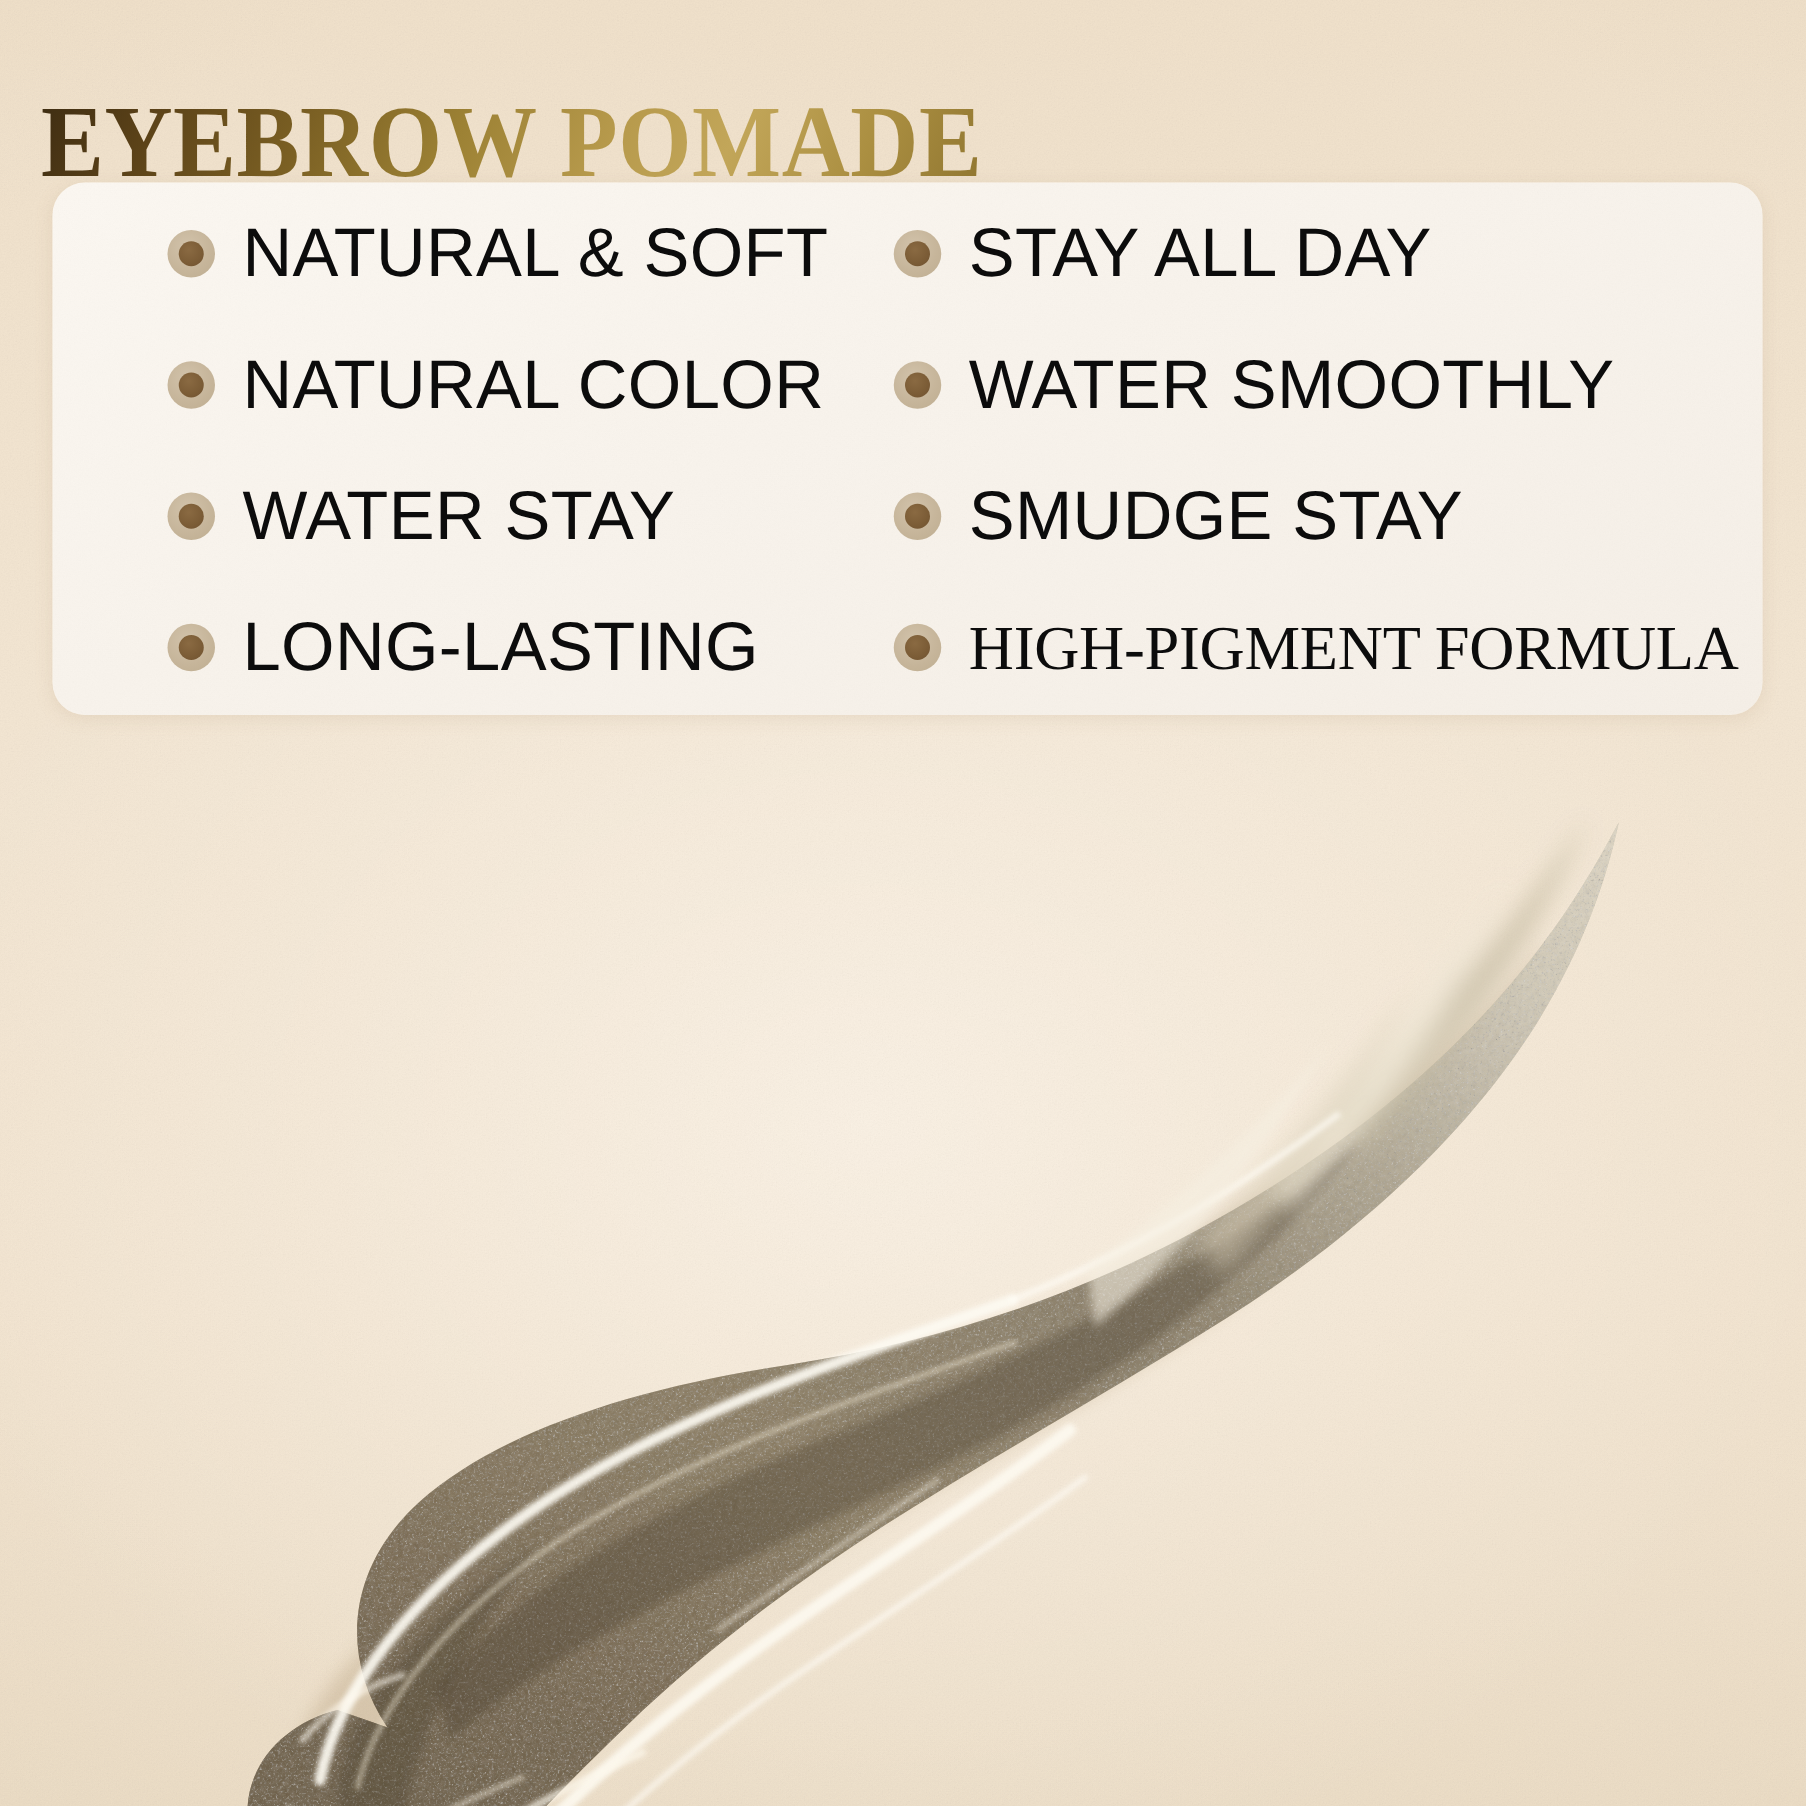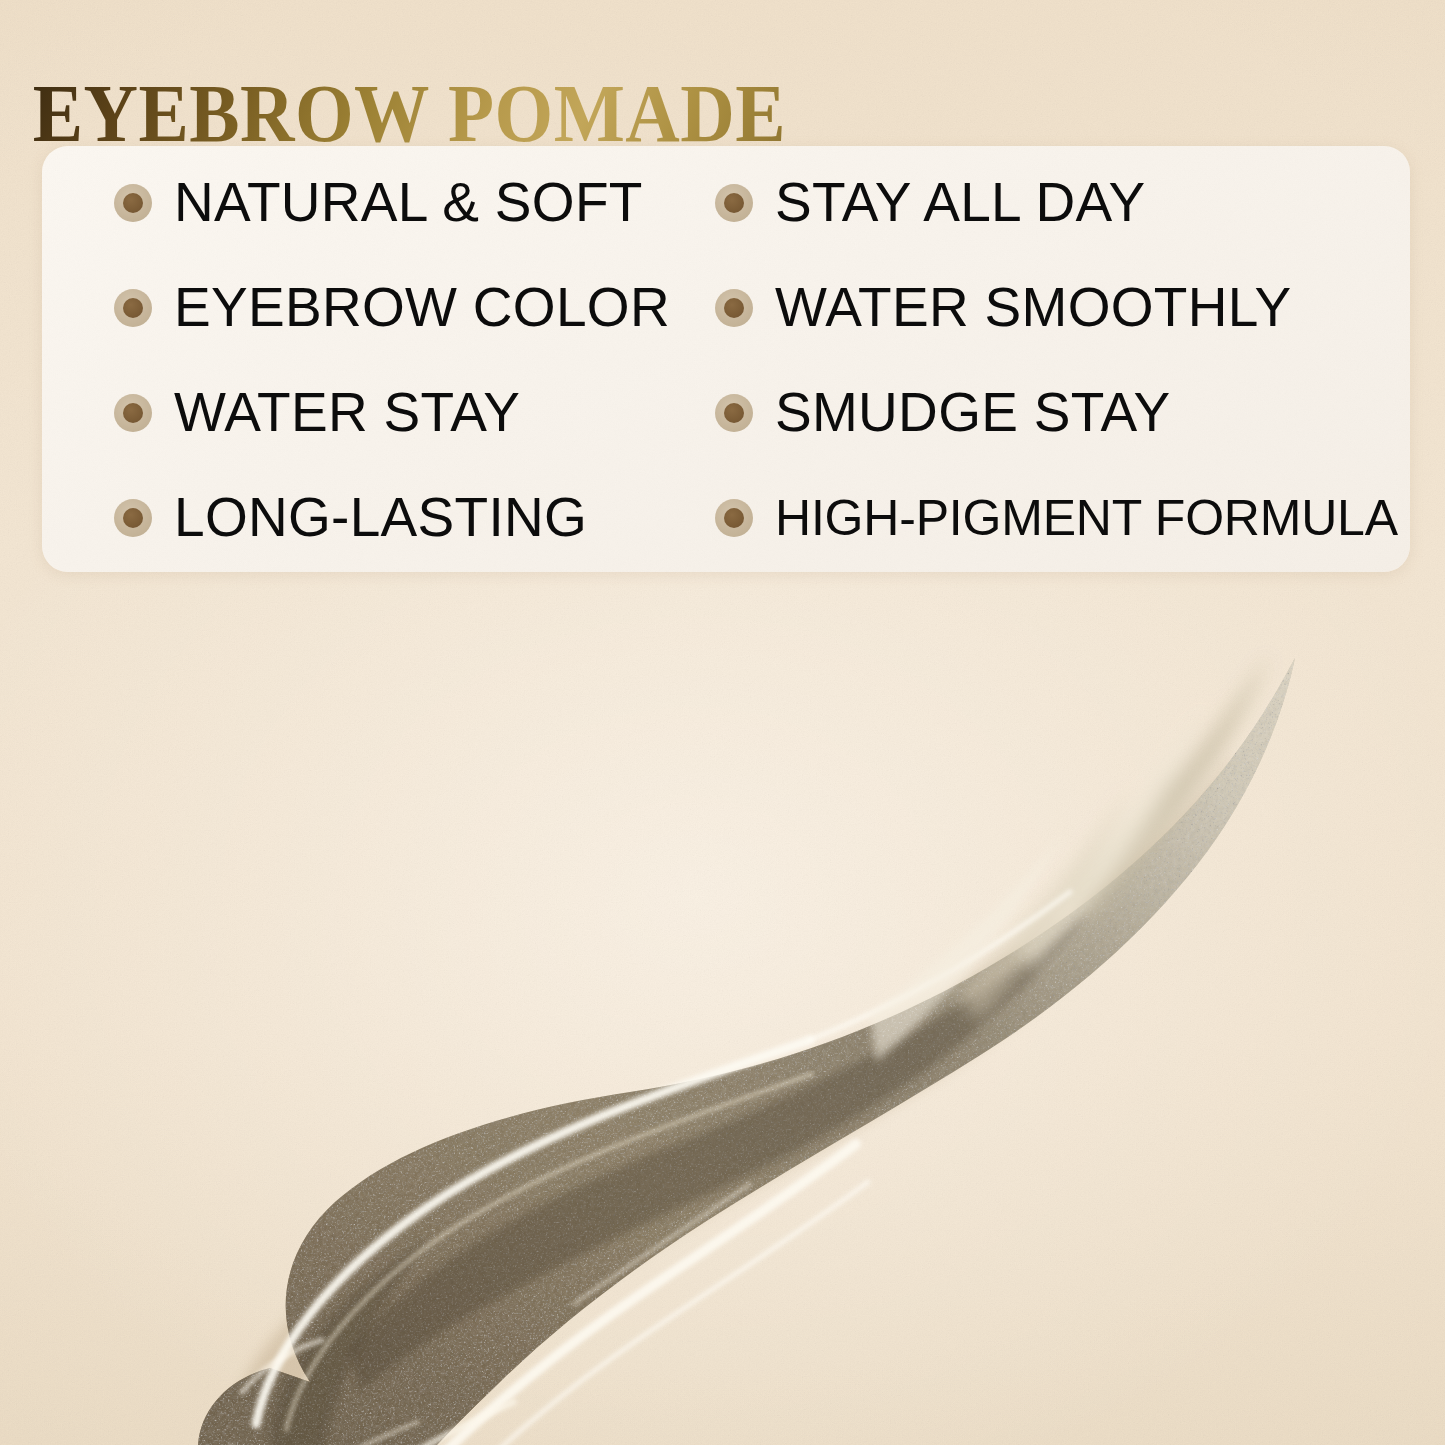--- a/index.html
+++ b/index.html
@@ -101,21 +101,21 @@
     grid-template-columns: 661px 707px;
     grid-template-rows: repeat(4, 1fr);
     align-items: center;
     padding: 4px 0 2px 0;
     box-sizing: border-box;
   }
   .feature-item {
     display: flex;
     align-items: center;
     gap: 22px;
-    padding-left: 72px;
+    padding-left: 92px;
     box-sizing: border-box;
   }
   .feature-item.col-right {
     padding-left: 12px;
   }
   .bullet {
     position: relative;
     flex: 0 0 auto;
     width: 38px;
     height: 38px;
@@ -138,20 +138,21 @@
     font-size: 55px;
     font-weight: 400;
     color: #0c0c0c;
     letter-spacing: 0.3px;
     white-space: nowrap;
     line-height: 1;
   }
   .feature-label.compact {
     font-size: 50px;
     letter-spacing: -0.2px;
+    font-family: Liberation Serif, serif;
   }
 
   
   #swatch-area {
     position: absolute;
     left: 0;
     top: 572px;
     width: 1445px;
     height: 873px;
     z-index: 3;
@@ -210,21 +211,21 @@
         <span class="bullet"></span>
         <span class="feature-label">NATURAL &amp; SOFT</span>
       </div>
       <div class="feature-item col-right">
         <span class="bullet"></span>
         <span class="feature-label">STAY ALL DAY</span>
       </div>
 
       <div class="feature-item col-left">
         <span class="bullet"></span>
-        <span class="feature-label">EYEBROW COLOR</span>
+        <span class="feature-label">NATURAL COLOR</span>
       </div>
       <div class="feature-item col-right">
         <span class="bullet"></span>
         <span class="feature-label">WATER SMOOTHLY</span>
       </div>
 
       <div class="feature-item col-left">
         <span class="bullet"></span>
         <span class="feature-label">WATER STAY</span>
       </div>

